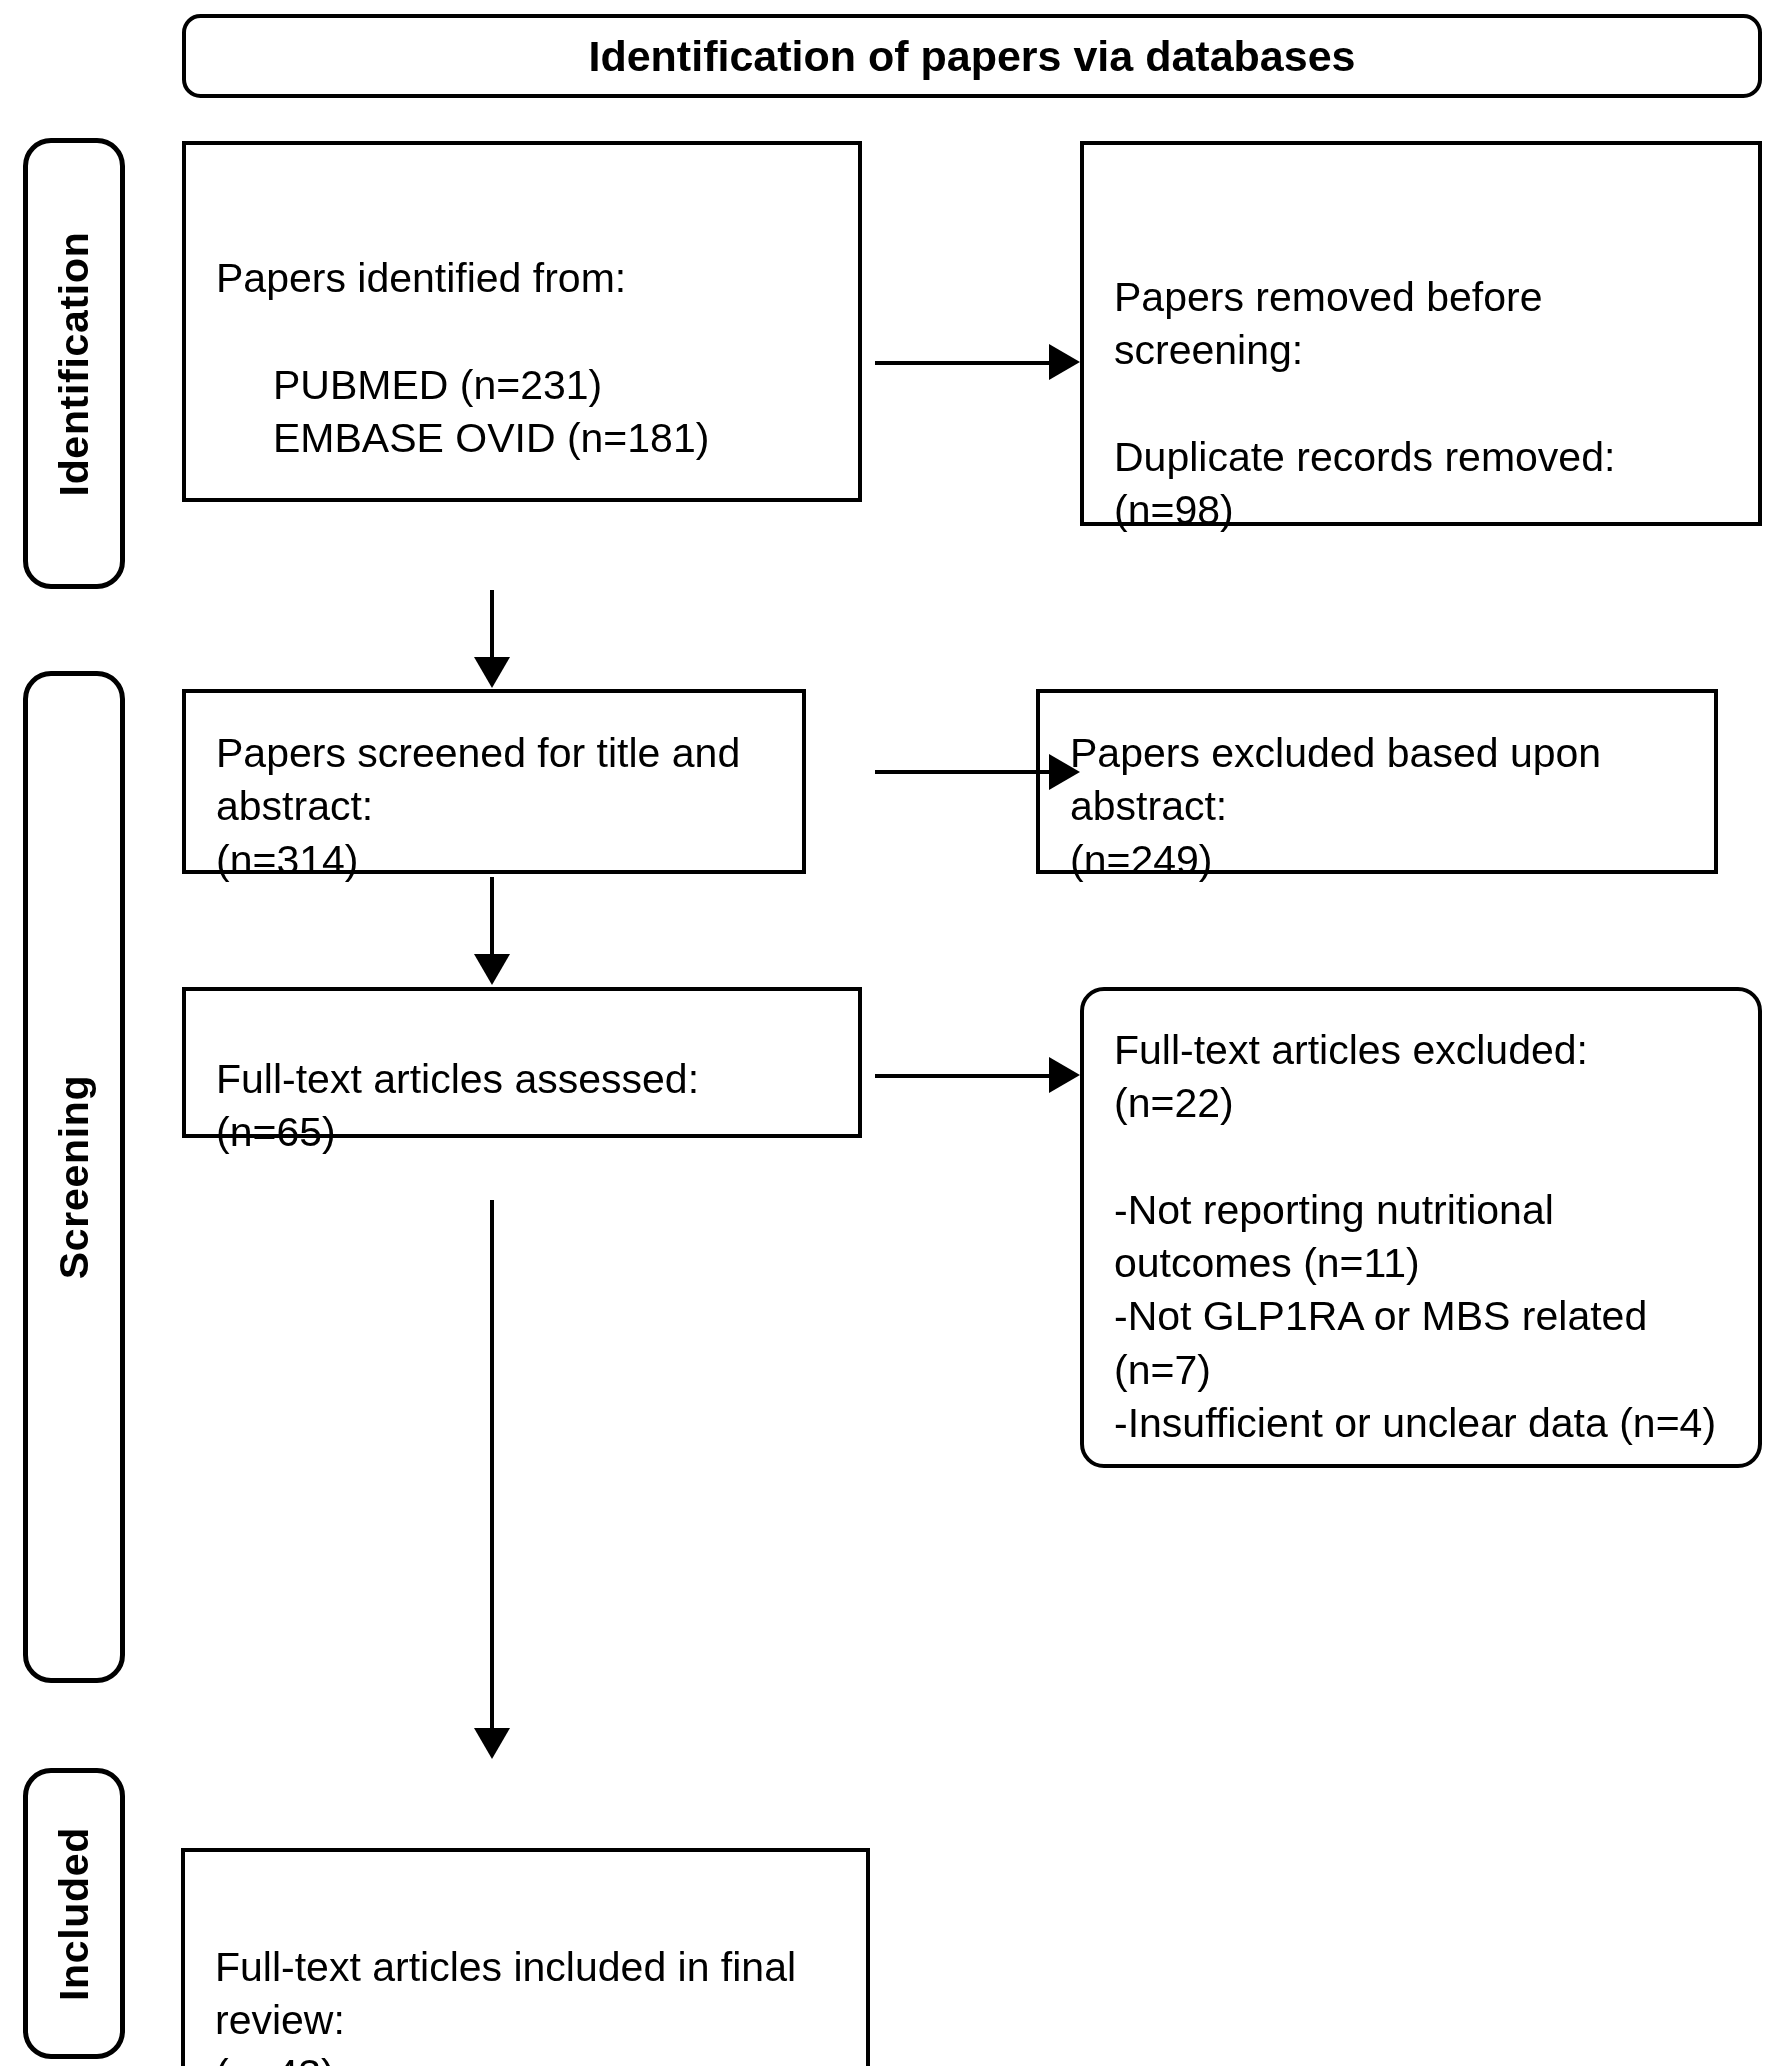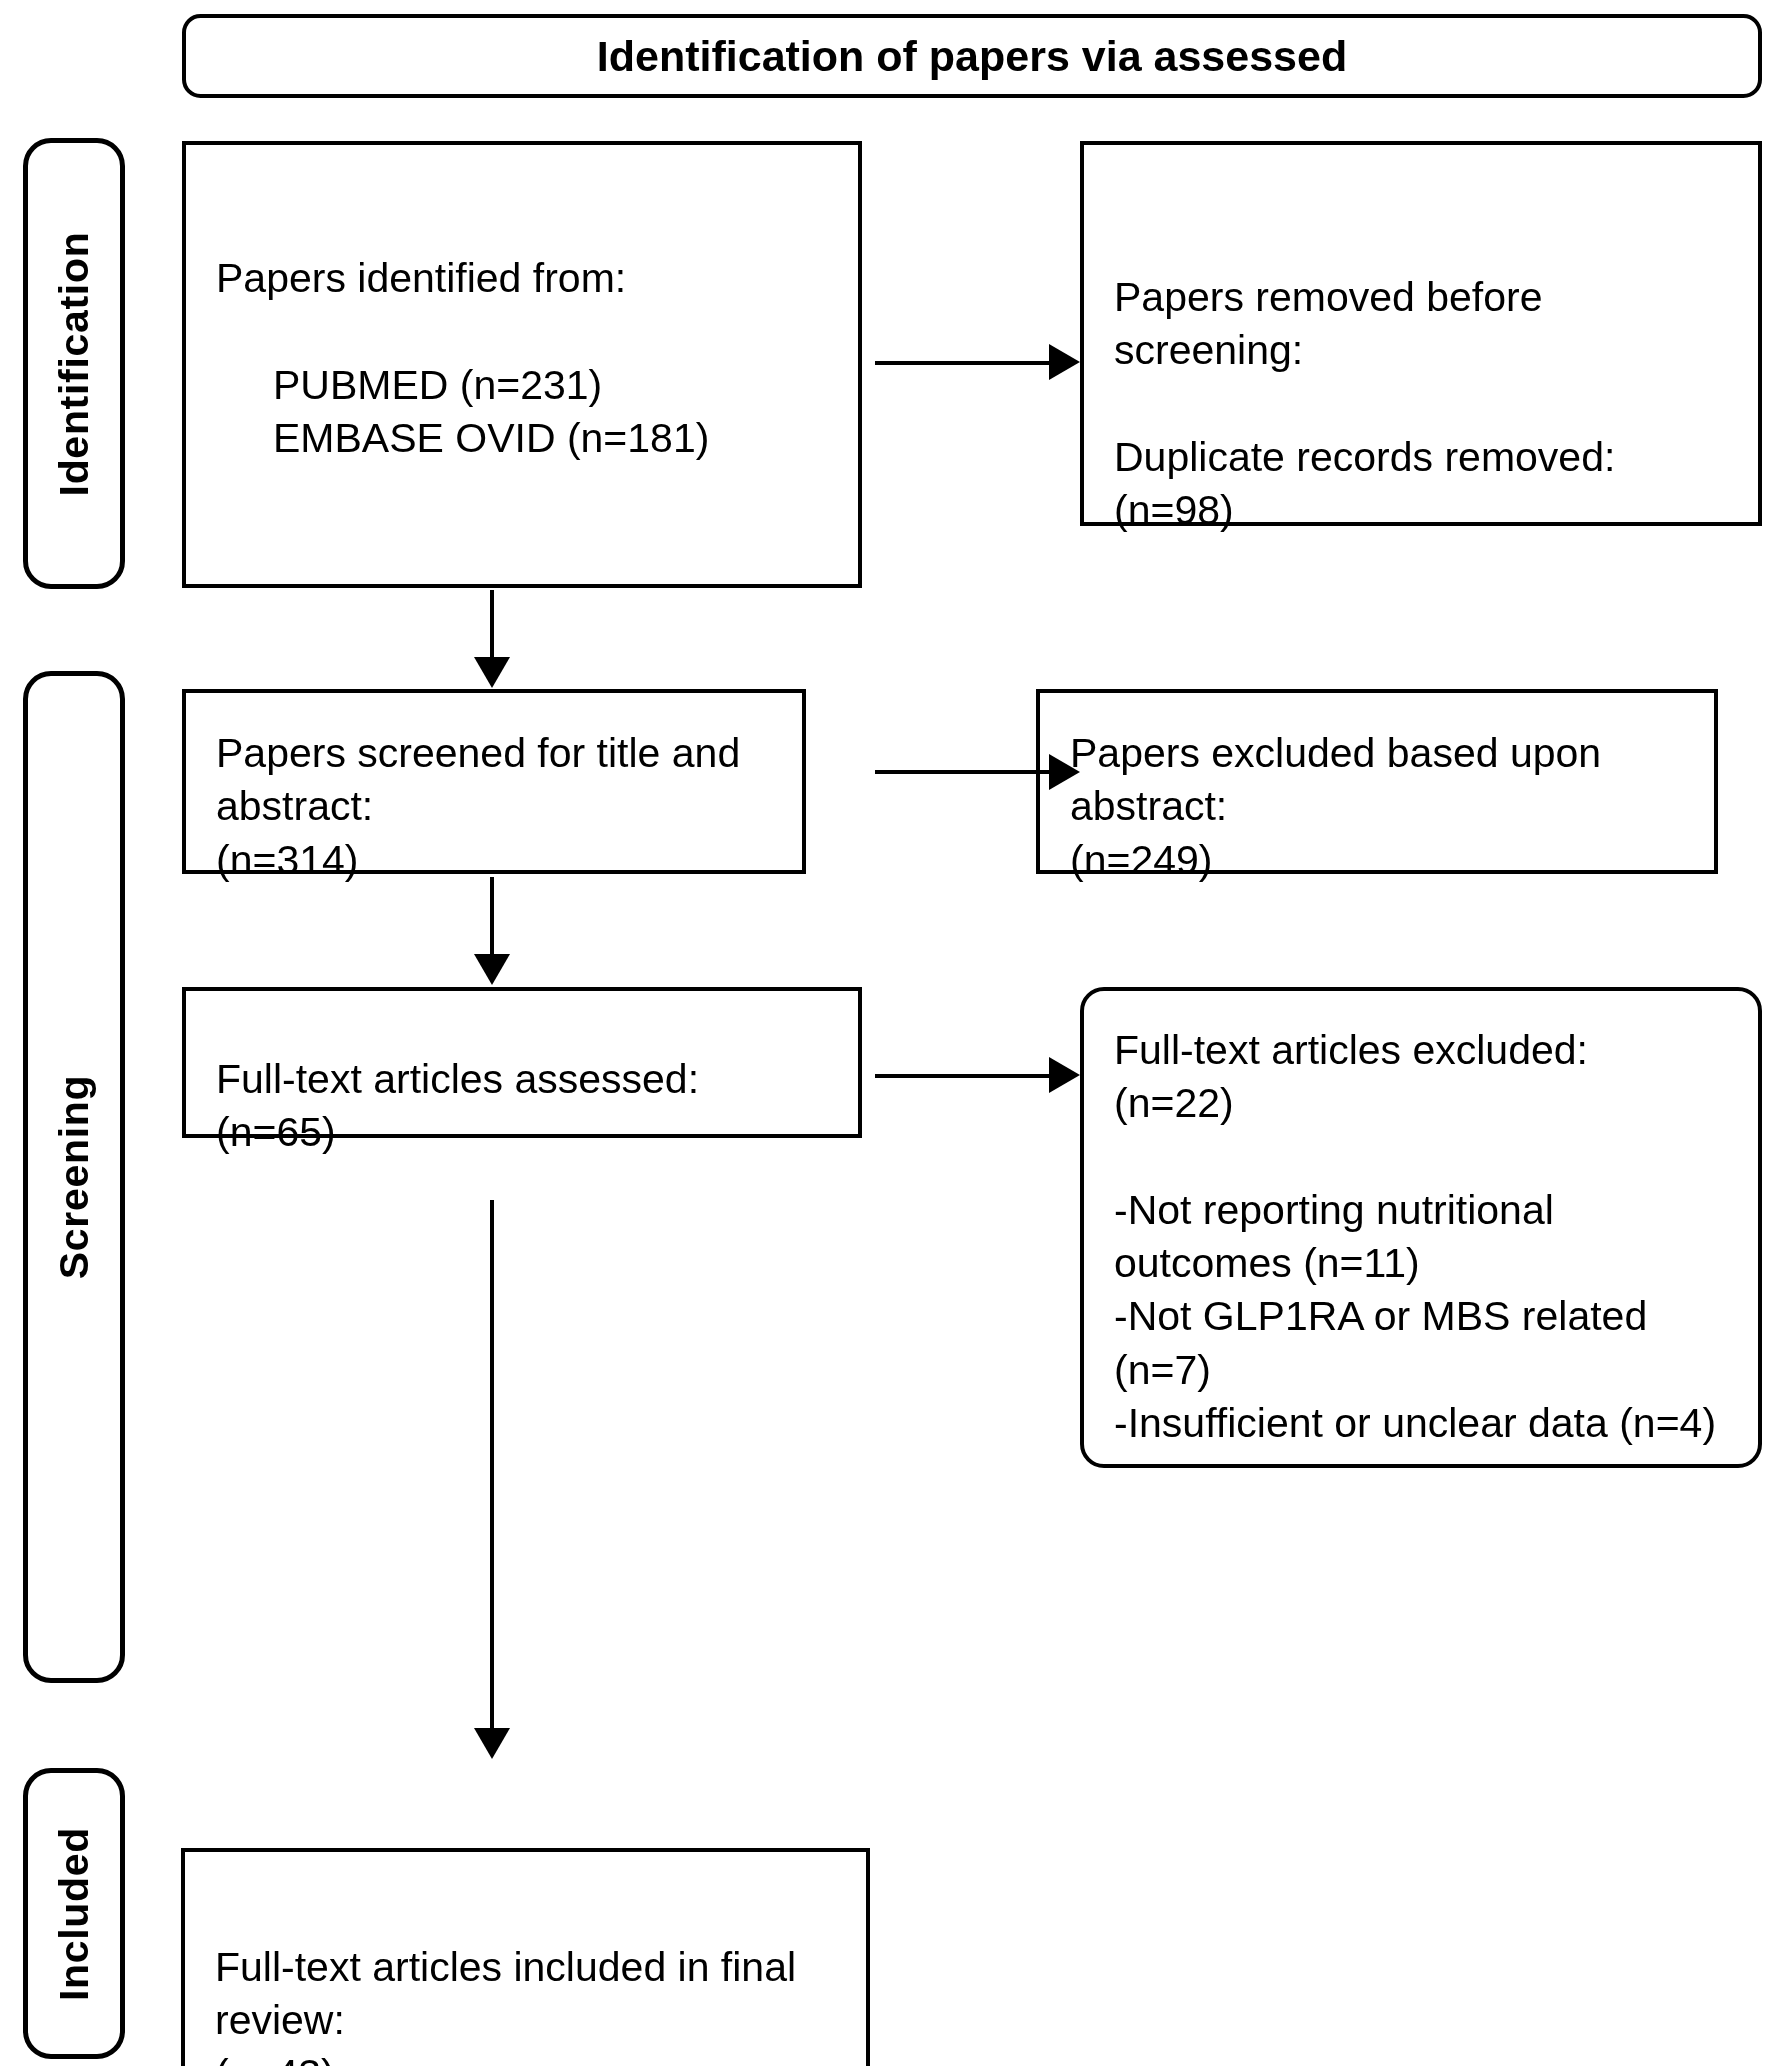--- a/index.html
+++ b/index.html
@@ -75,21 +75,21 @@
     white-space: nowrap;
     font-size: 41px;
     font-weight: bold;
     letter-spacing: 0.7px;
   }
   #band-identification { top: 138px;  height: 451px; }
   #band-screening      { top: 671px;  height: 1012px; }
   #band-included       { top: 1768px; height: 291px; }
 
   
-  #box-identified       { left: 182px;  top: 141px;  width: 680px;  height: 447px; }
+  #box-identified       { left: 182px;  top: 141px;  width: 680px;  height: 361px; }
   #box-removed          { left: 1080px; top: 141px;  width: 682px;  height: 385px; }
   #box-screened         { left: 182px;  top: 689px;  width: 624px;  height: 185px; }
   #box-excluded-abs     { left: 1036px; top: 689px;  width: 682px;  height: 185px; }
   #box-fulltext         { left: 182px;  top: 987px; width: 680px;  height: 151px; }
   #box-excluded-full    { left: 1080px; top: 987px; width: 682px;  height: 481px; border-radius: 24px; }
   #box-included         { left: 181px;  top: 1848px; width: 689px;  height: 280px; }
 
   
   #text-identified    { top: 107px; }
   #text-removed       { top: 126px; }
@@ -145,21 +145,21 @@
   
   #conn-v3-line  { left: 490px;  top: 1200px; height: 530px; }
   #conn-v3-head  { left: 474px;  top: 1728px; }
 </style>
 </head>
 <body>
 
 <div id="diagram">
 
   <div class="box" id="header-banner">
-    <div id="header-title">Identification of papers via assessed</div>
+    <div id="header-title">Identification of papers via databases</div>
   </div>
 
   <div class="stage-band" id="band-identification">
     <span class="stage-label">Identification</span>
   </div>
   <div class="stage-band" id="band-screening">
     <span class="stage-label">Screening</span>
   </div>
   <div class="stage-band" id="band-included">
     <span class="stage-label">Included</span>

